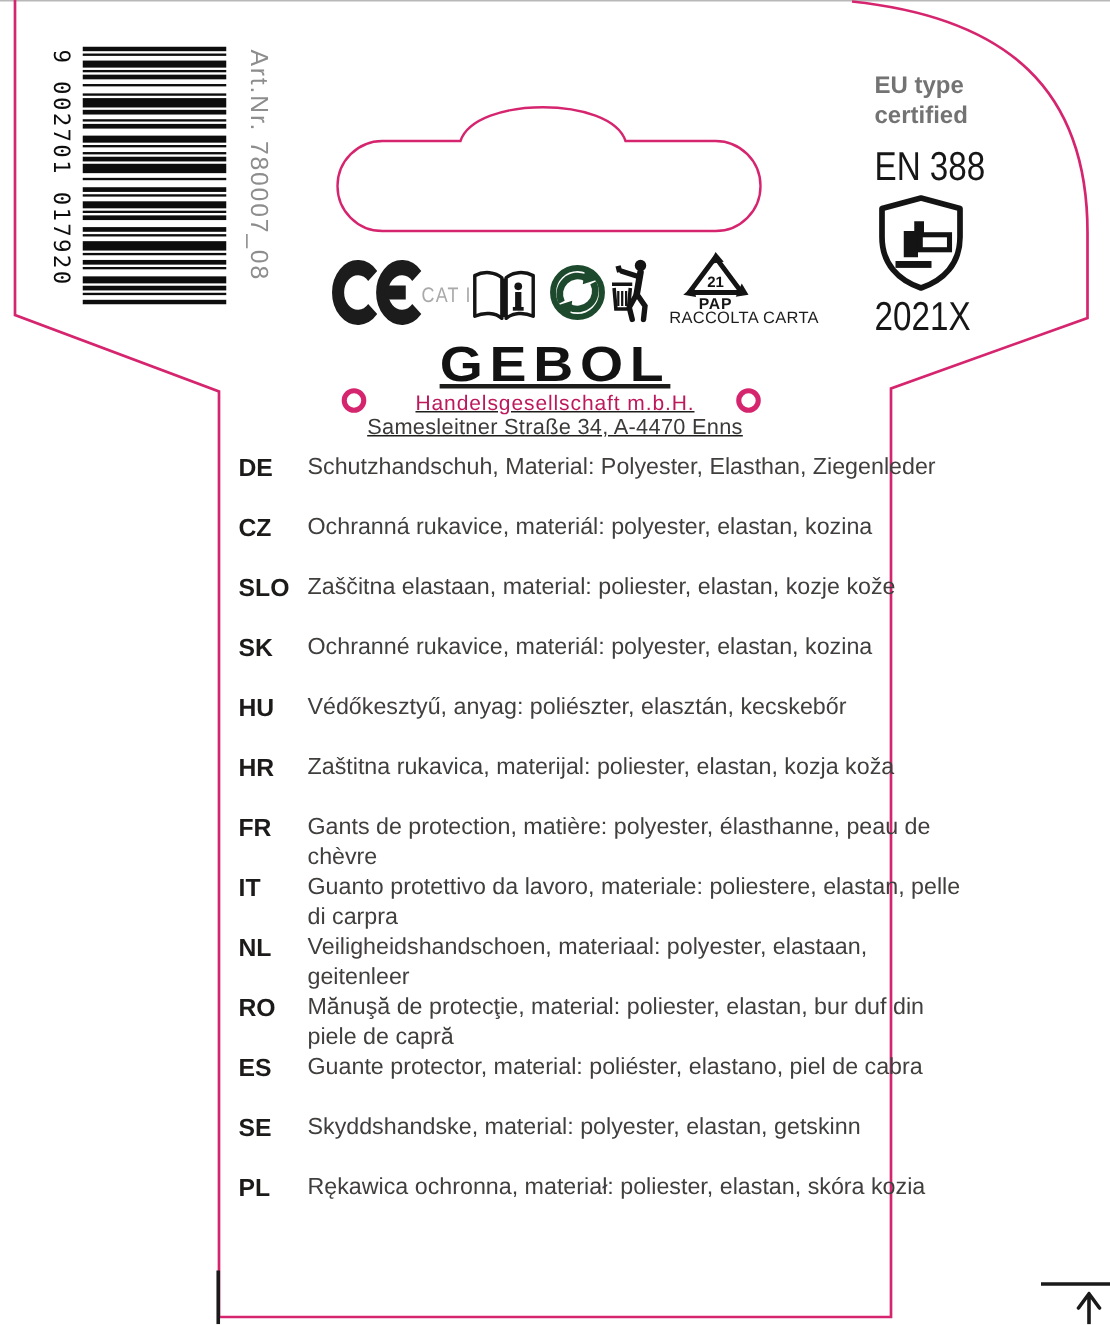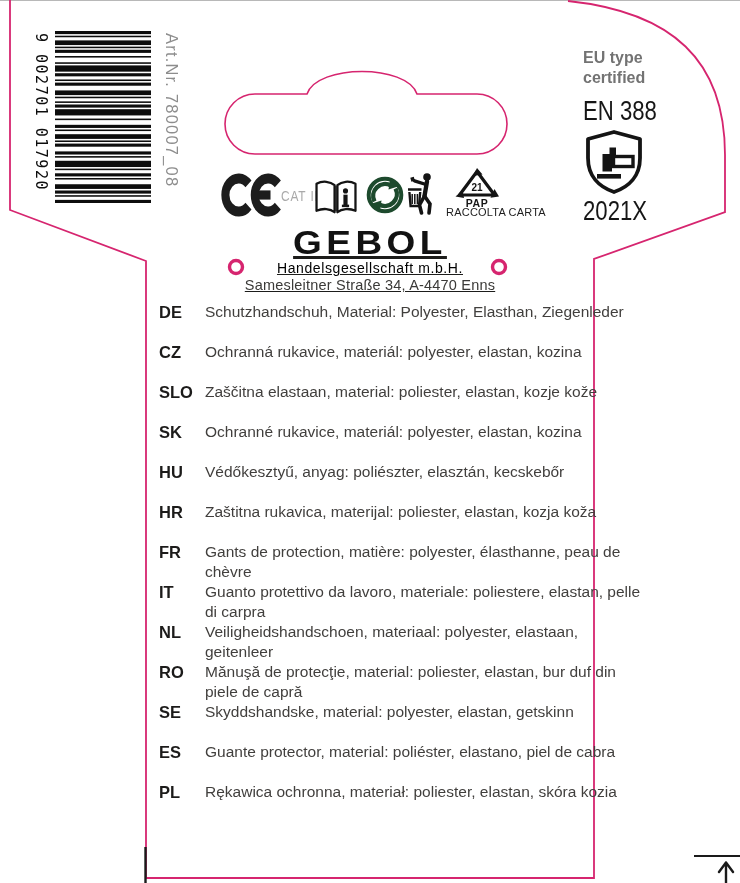--- a/index.html
+++ b/index.html
@@ -35,21 +35,21 @@
   .pap-svg{left:453px;top:168px;}
   .pap-label{left:453px;top:197px;width:48px;text-align:center;font-size:10.5px;
              font-weight:600;color:#161616;letter-spacing:.5px;}
   .raccolta{left:444px;top:206px;width:104px;text-align:center;font-size:11px;
             font-weight:500;color:#1d1d1d;letter-spacing:.2px;}
 
   
   .brand{left:150px;top:227px;width:440px;text-align:center;text-decoration:underline;}
   .brand-name{font-size:33px;font-weight:800;letter-spacing:4px;color:#121212;
               transform:scaleX(1.12);transform-origin:50% 50%;line-height:31px;}
-  .brand-subtitle{font-size:14px;color:#000000;letter-spacing:.6px;margin-top:2px;}
+  .brand-subtitle{font-size:14px;color:#be185d;letter-spacing:.6px;margin-top:2px;}
   .brand-address{font-size:14.5px;color:#3b3a38;letter-spacing:.2px;margin-top:1px;}
 
   
   .cert-title{left:583px;top:48px;font-size:16px;font-weight:700;line-height:19.5px;color:#737373;}
   .cert-standard{left:583px;top:96px;font-size:27px;font-weight:500;color:#161616;
                  transform:scaleX(.82);transform-origin:0 0;white-space:nowrap;}
   .shield-svg{left:584px;top:130px;}
   .cert-rating{left:583px;top:196px;font-size:27px;font-weight:500;color:#161616;
                transform:scaleX(.82);transform-origin:0 0;white-space:nowrap;}
 
@@ -214,26 +214,26 @@
     </div>
     <div class="lang-row">
       <span class="lang-code">NL</span>
       <span class="lang-text">Veiligheidshandschoen, materiaal: polyester, elastaan, geitenleer</span>
     </div>
     <div class="lang-row">
       <span class="lang-code">RO</span>
       <span class="lang-text">Mănuşă de protecţie, material: poliester, elastan, bur duf din piele de capră</span>
     </div>
     <div class="lang-row">
+      <span class="lang-code">ES</span>
+      <span class="lang-text">Guante protector, material: poliéster, elastano, piel de cabra</span>
+    </div>
+    <div class="lang-row">
       <span class="lang-code">SE</span>
       <span class="lang-text">Skyddshandske, material: polyester, elastan, getskinn</span>
     </div>
     <div class="lang-row">
-      <span class="lang-code">ES</span>
-      <span class="lang-text">Guante protector, material: poliéster, elastano, piel de cabra</span>
-    </div>
-    <div class="lang-row">
       <span class="lang-code">PL</span>
       <span class="lang-text">Rękawica ochronna, materiał: poliester, elastan, skóra kozia</span>
     </div>
   </div>
 
 </div>
 
 </body></html>

